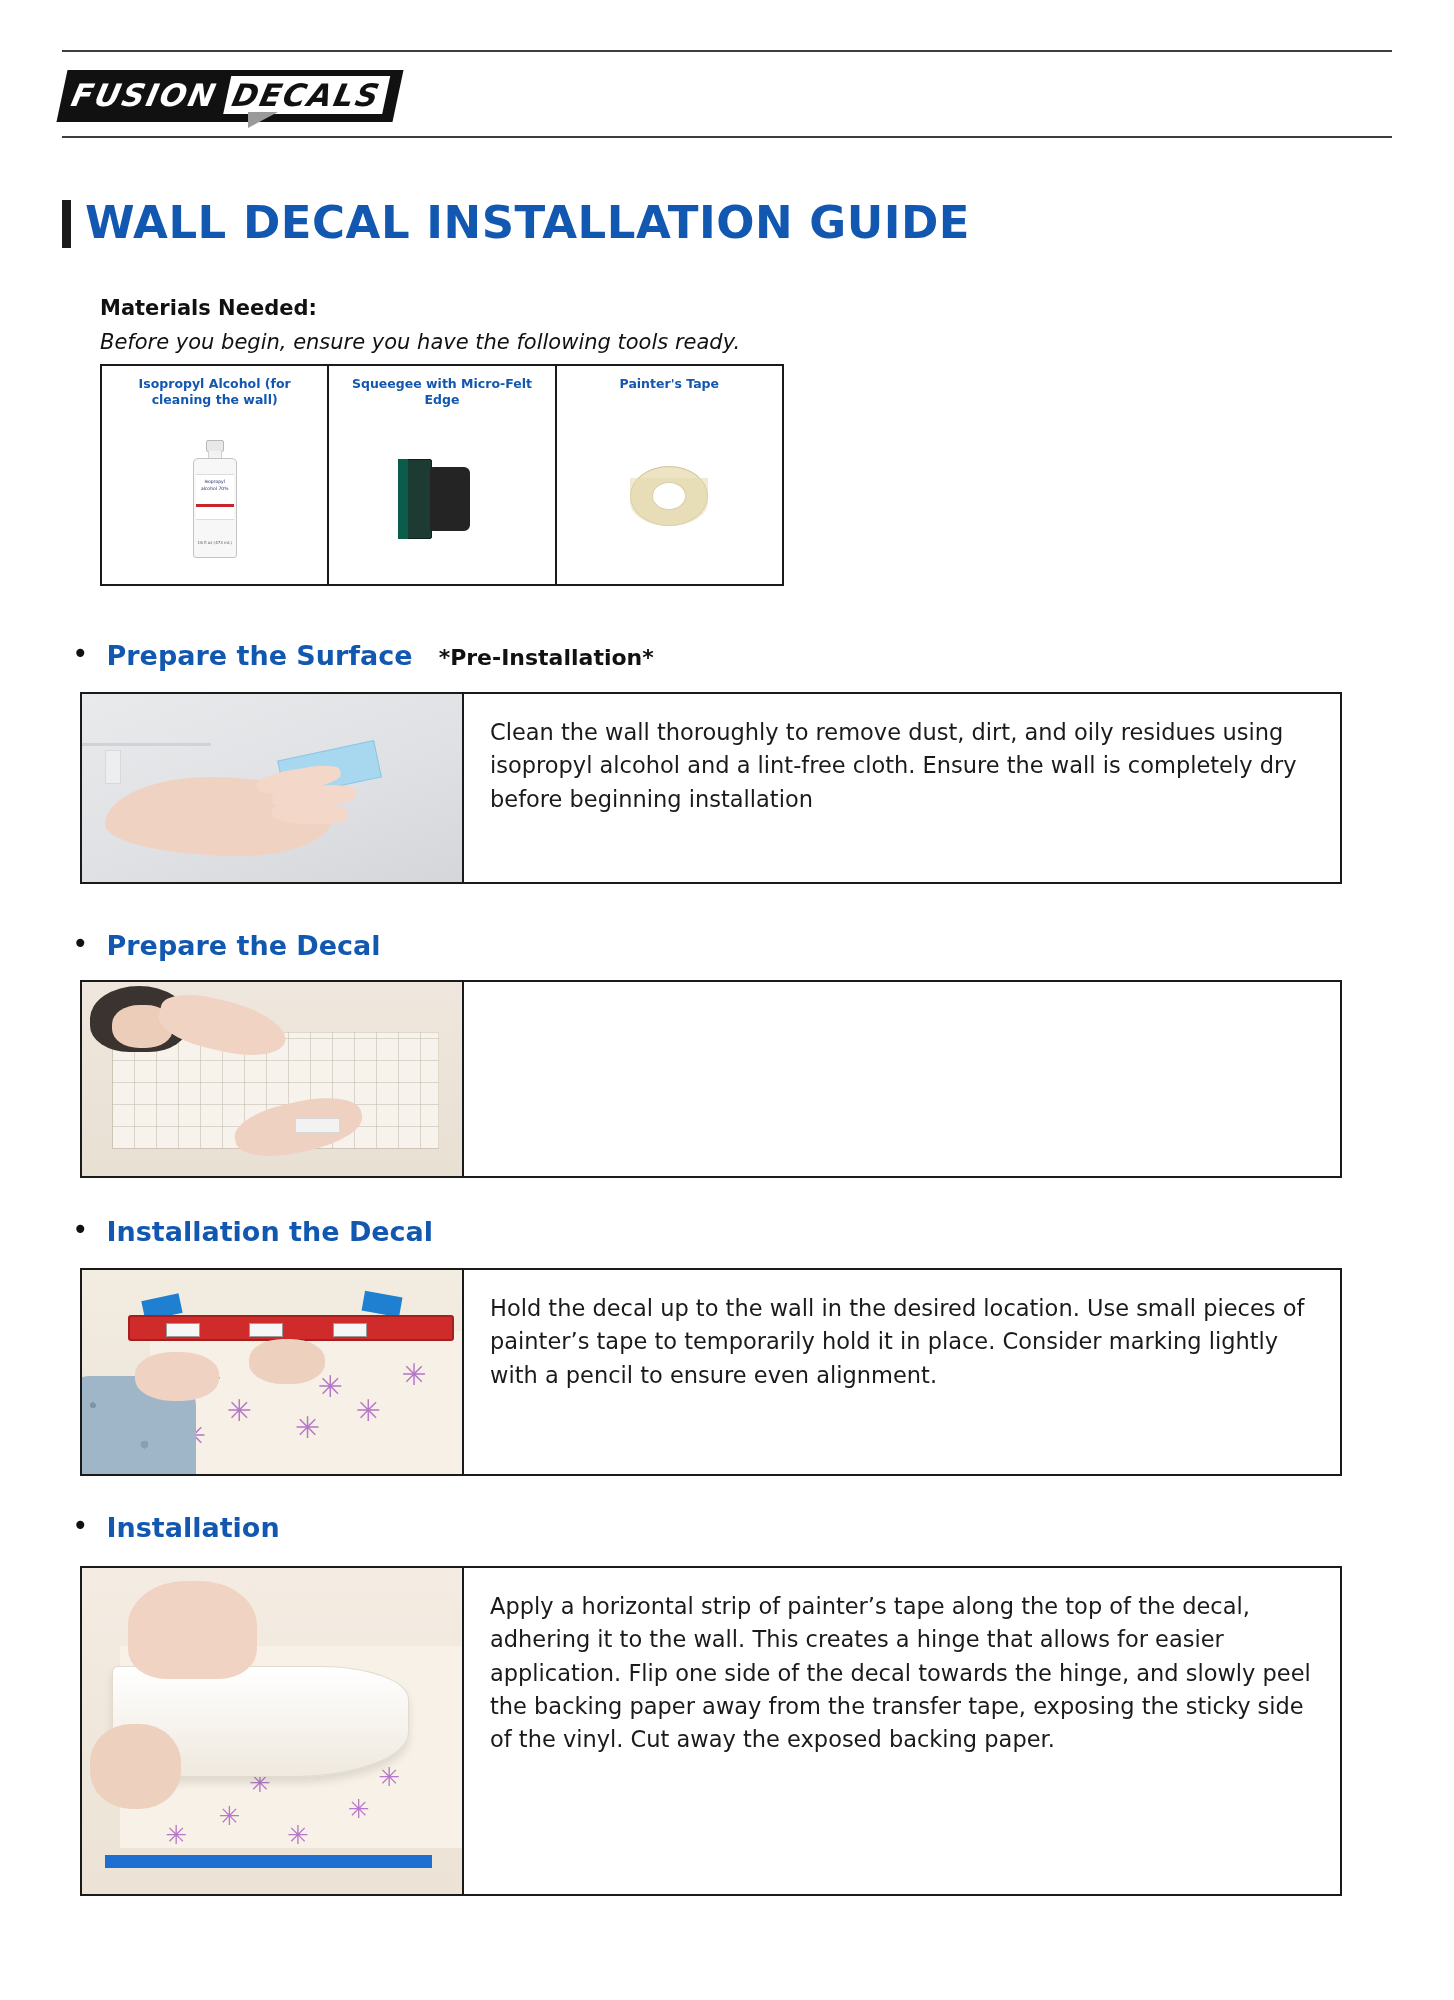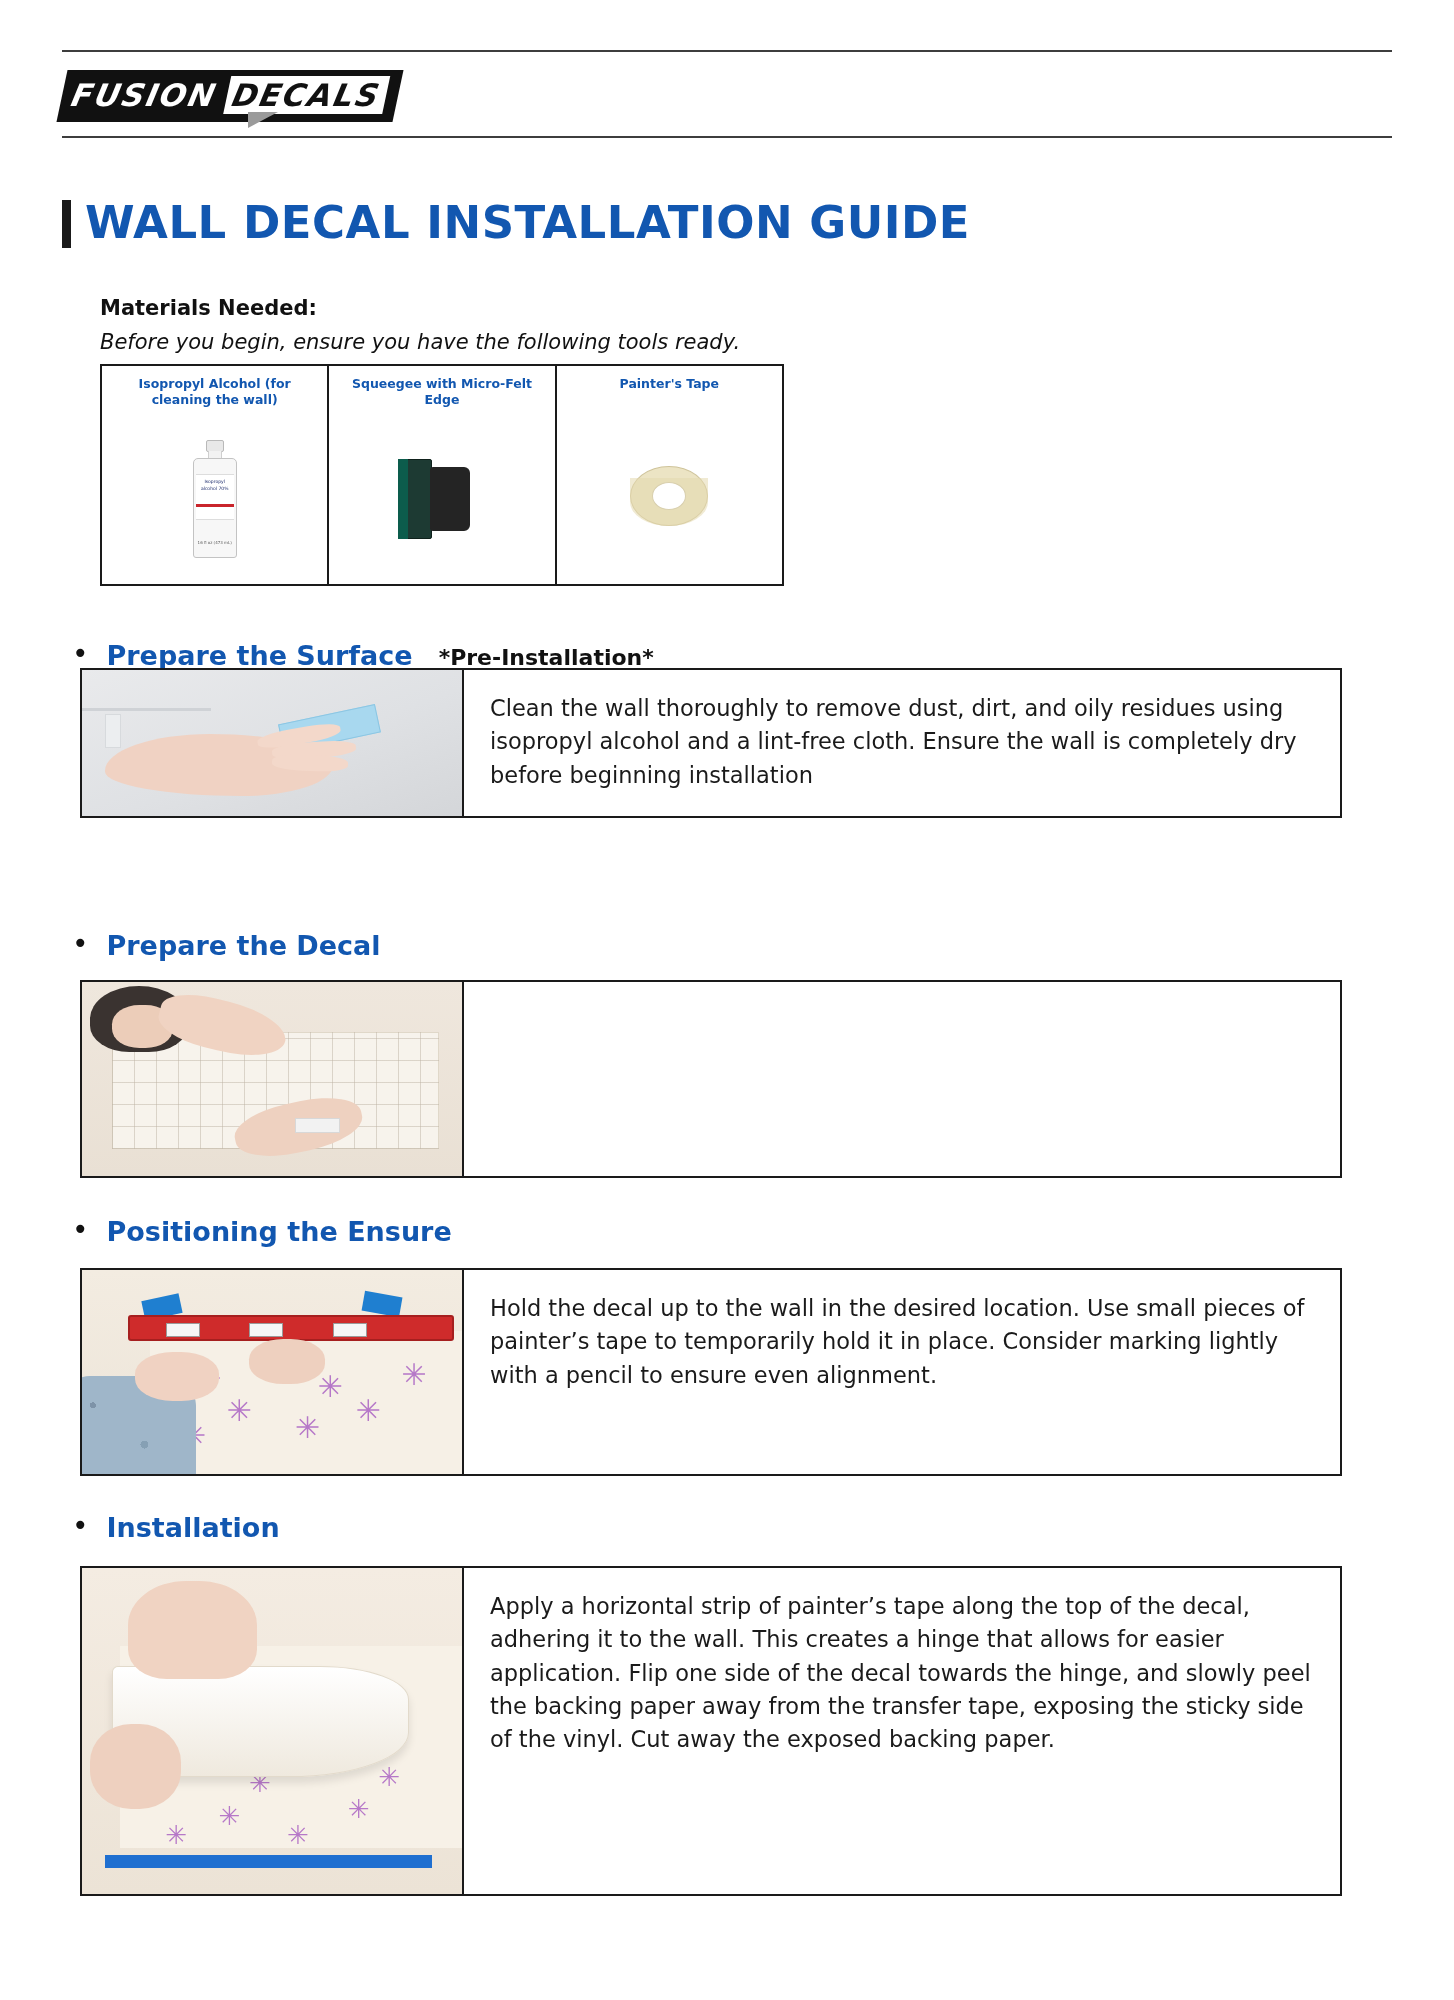--- a/index.html
+++ b/index.html
@@ -492,21 +492,21 @@
       </div>
     </div>
 
   </div>
 
   <div class="step-head" style="left:72px; top:640px;">
     <span class="bullet">•</span>
     <span class="step-title">Prepare the Surface</span>
     <span class="step-note">*Pre-Installation*</span>
   </div>
-  <div class="step-box" style="top:668px; height:150px;">
+  <div class="step-box" style="top:692px; height:192px;">
     <div class="step-img">
       <div class="ph1">
         <div class="wallline"></div>
         <div class="socket"></div>
         <div class="sponge"></div>
         <div class="hand"></div>
         <div class="finger f1"></div>
         <div class="finger f2"></div>
         <div class="finger f3"></div>
       </div>
@@ -527,21 +527,21 @@
         <div class="face"></div>
         <div class="armL"></div>
         <div class="armR"></div>
         <div class="sq"></div>
       </div>
     </div>
   </div>
 
   <div class="step-head" style="left:72px; top:1216px;">
     <span class="bullet">•</span>
-    <span class="step-title">Positioning the Ensure</span>
+    <span class="step-title">Installation the Decal</span>
   </div>
   <div class="step-box" style="top:1268px; height:208px;">
     <div class="step-img">
       <div class="ph3">
         <div class="decal"></div>
         <div class="star" style="left:30%; top:46%;">✳</div>
         <div class="star" style="left:46%; top:42%;">✳</div>
         <div class="star" style="left:62%; top:50%;">✳</div>
         <div class="star" style="left:38%; top:62%;">✳</div>
         <div class="star" style="left:56%; top:70%;">✳</div>

